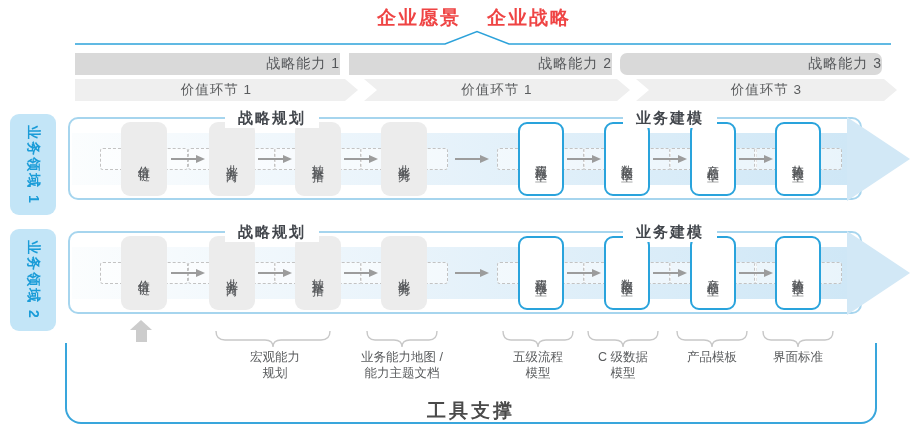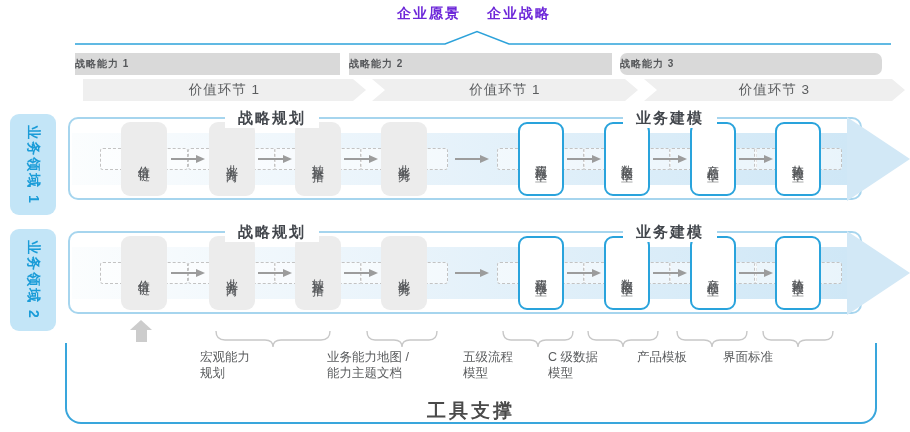--- a/index.html
+++ b/index.html
@@ -3,29 +3,29 @@
 <meta charset="utf-8">
 <style>
   html,body{margin:0;padding:0;background:#ffffff;}
   .canvas{
     position:relative;width:910px;height:432px;overflow:hidden;
     font-family:"Liberation Sans","DejaVu Sans",sans-serif;background:#fff;
   }
   
   .title-row{position:absolute;top:5px;left:0;right:0;display:flex;justify-content:center;gap:26px;
     transform:translateX(19px);}
-  .title-row span{font-size:14px;font-weight:bold;color:#6d28d9;letter-spacing:2px;}
+  .title-row span{font-size:19px;font-weight:bold;color:#ef4444;letter-spacing:2px;}
   .peak-svg{position:absolute;top:0;left:0;}
   
-  .cap-bar{position:absolute;top:53px;height:22px;background:#d9d9d9;display:flex;align-items:center;justify-content:flex-start;
-    font-size:10px;color:#55575a;font-weight:700;letter-spacing:1px;}
+  .cap-bar{position:absolute;top:53px;height:22px;background:#d9d9d9;display:flex;align-items:center;justify-content:flex-end;
+    font-size:14px;color:#55575a;font-weight:400;letter-spacing:1px;}
   .cb1{left:75px;width:265px;} .cb2{left:349px;width:263px;} .cb3{left:620px;width:262px;border-radius:7px;}
   
   .chev{position:absolute;top:79px;height:22px;background:#efefef;display:flex;align-items:center;justify-content:center;
-    font-size:13.5px;color:#5a5c5e;letter-spacing:1px;margin-left:8px;}
+    font-size:13.5px;color:#5a5c5e;letter-spacing:1px;}
   .chev.first{clip-path:polygon(0 0,calc(100% - 13px) 0,100% 50%,calc(100% - 13px) 100%,0 100%);}
   .chev.mid{clip-path:polygon(0 0,calc(100% - 13px) 0,100% 50%,calc(100% - 13px) 100%,0 100%,13px 50%);}
   .cv1{left:75px;width:283px;} .cv2{left:364px;width:266px;} .cv3{left:636px;width:261px;}
   
   .domain-tab{position:absolute;left:10px;width:46px;background:#c3e5f7;border-radius:9px;
     display:flex;align-items:center;justify-content:center;}
   .dt1{top:114px;height:101px;} .dt2{top:229px;height:102px;}
   .domain-tab .rot{white-space:nowrap;transform:rotate(90deg);font-size:14px;font-weight:bold;color:#1a9cd8;letter-spacing:2px;}
   
   .lane{position:absolute;left:68px;width:794px;height:83px;border:2px solid #a6d5ee;border-radius:10px;background:#fff;box-sizing:border-box;}
@@ -53,21 +53,21 @@
   .h-plan{left:202px;} .h-model{left:600px;}
   
   .up-arrow-head{position:absolute;left:130px;top:320px;width:0;height:0;z-index:6;
     border-left:11px solid transparent;border-right:11px solid transparent;border-bottom:10px solid #cccccc;}
   .up-arrow-shaft{position:absolute;left:136px;top:329px;width:11px;height:13px;background:#cccccc;z-index:6;}
   .brace{position:absolute;top:331px;z-index:6;}
   .br1{left:215px;}.br2{left:366px;}.br3{left:502px;}.br4{left:587px;}.br5{left:676px;}.br6{left:762px;}
   .ann-box{position:absolute;left:90px;top:341px;width:132px;height:48px;box-sizing:border-box;z-index:7;
     border:1.5px solid #7cc5e9;border-radius:8px;background:#fff;display:flex;align-items:center;justify-content:center;
     font-size:12px;line-height:15px;color:#5a5c5e;text-align:center;white-space:pre-line;}
-  .note{position:absolute;top:349px;width:150px;font-size:12.5px;line-height:16px;
+  .note{position:absolute;top:349px;width:150px;text-align:center;font-size:12.5px;line-height:16px;
     color:#5a5c5e;white-space:pre-line;z-index:7;}
   .nt1{left:200px;}.nt2{left:327px;}.nt3{left:463px;}.nt4{left:548px;}.nt5{left:637px;}.nt6{left:723px;}
   
   .tool-container{position:absolute;left:65px;top:343px;width:812px;height:81px;box-sizing:border-box;
     border:2px solid #39a6dc;border-top:none;border-radius:0 0 16px 16px;}
   .tool-label{position:absolute;left:65px;top:398px;width:812px;text-align:center;
     font-size:19px;font-weight:bold;color:#4a4a4a;letter-spacing:3px;}
 </style>
 </head>
 <body>

